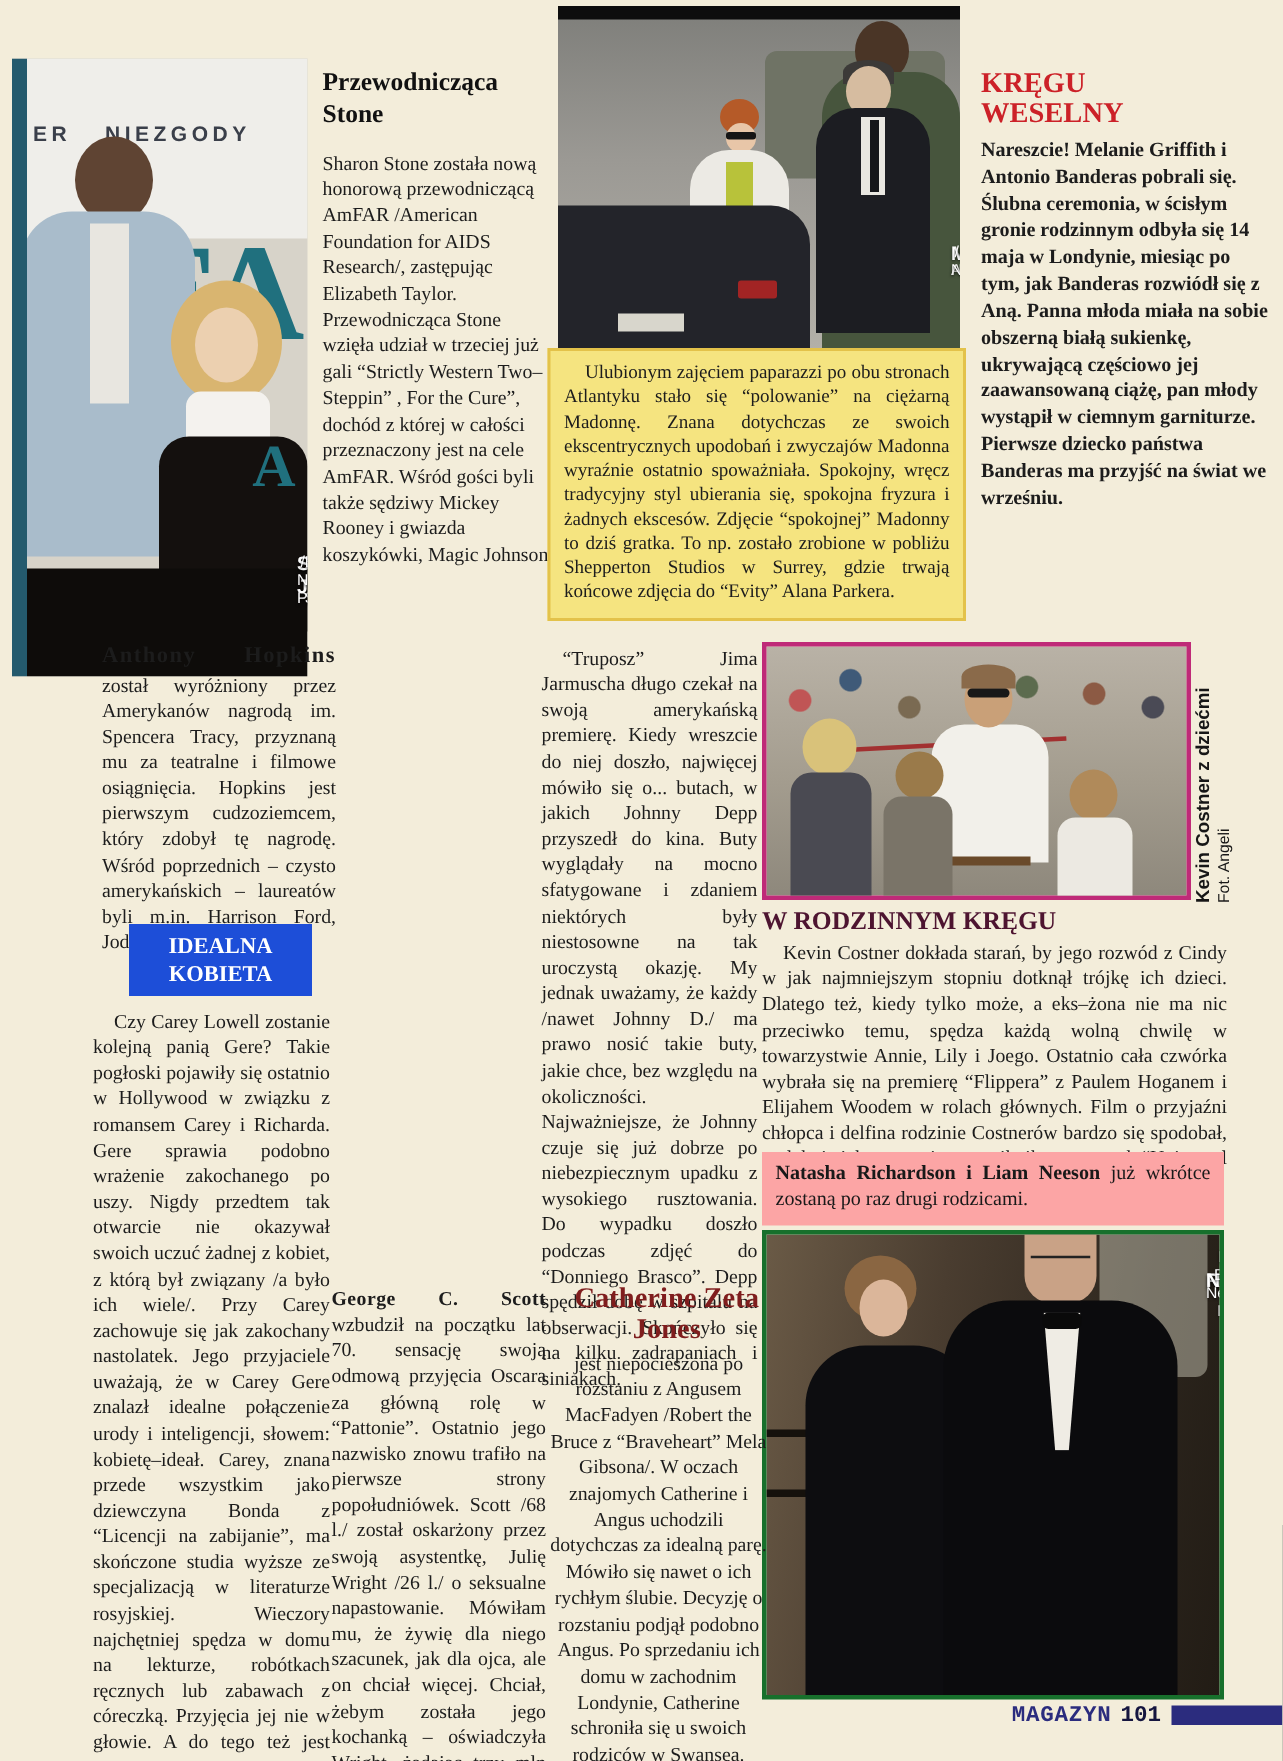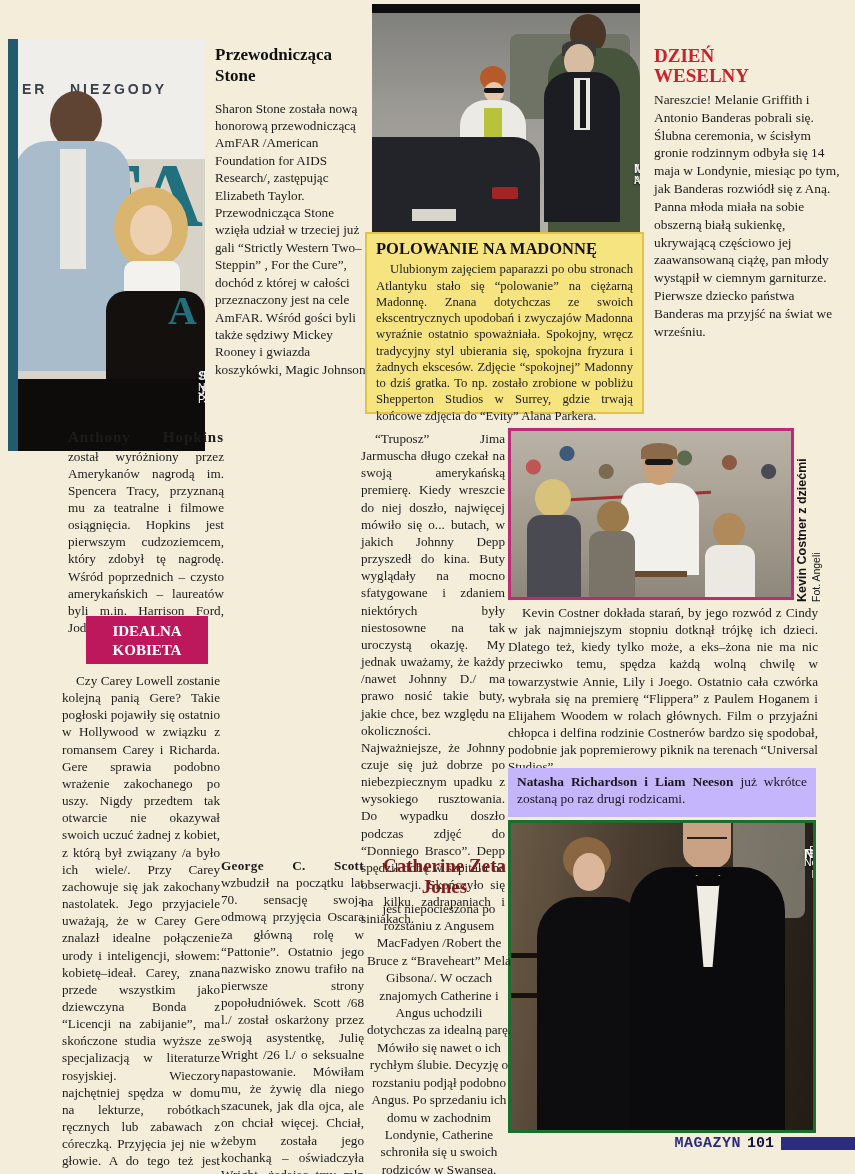--- a/index.html
+++ b/index.html
@@ -68,27 +68,27 @@
      background:#f5e480;border:2px solid #e3c24a;box-sizing:border-box;padding:6px 9px;}
   #box-polowanie .headline{font-size:16.5px;margin:0 0 3px 0;}
   #box-polowanie .body-text{font-size:12.7px;line-height:1.28;}
   
   #article-stone{position:absolute;left:215px;top:44px;width:154px;}
   #article-stone .headline{font-size:17px;line-height:1.25;margin-bottom:13px;}
   #article-stone .body-text{text-align:left;font-size:13.2px;line-height:1.32;}
   
   #article-dzien{position:absolute;left:654px;top:46px;width:192px;}
   #article-dzien .headline{font-size:19px;color:#cc2128;line-height:1.05;margin-bottom:5px;}
-  #article-dzien .body-text{text-align:left;font-size:13.4px;line-height:1.33;}
+  #article-dzien .body-text{text-align:left;font-size:13.4px;line-height:1.33;font-weight:bold;}
   
   #article-hopkins{position:absolute;left:68px;top:428px;width:156px;}
   #article-hopkins .lead-bold{font-size:15px;}
   
   #box-idealna{position:absolute;left:86px;top:616px;width:122px;height:48px;
-     background:#be185d;color:#fff;text-align:center;font-weight:bold;
+     background:#1d4ed8;color:#fff;text-align:center;font-weight:bold;
      font-size:15px;line-height:1.25;padding-top:6px;box-sizing:border-box;}
   #article-idealna{position:absolute;left:62px;top:672px;width:158px;}
   
   #photo-johnny{left:228px;top:428px;width:127px;height:412px;
      background:linear-gradient(180deg,#141922 0%,#1a212b 55%,#2e3b3c 75%,#364744 100%);
      border:2px solid #68809d;box-sizing:border-box;}
   #photo-johnny .hair{left:38px;top:42px;width:44px;height:46px;border-radius:50% 50% 30% 30%;background:#16100a;}
   #photo-johnny .face{left:46px;top:58px;width:28px;height:34px;border-radius:50%;background:#d9c4a4;}
   #photo-johnny .coat{left:18px;top:88px;width:88px;height:205px;border-radius:24px 24px 0 0;background:#07080b;}
   #photo-johnny .shirt{left:58px;top:94px;width:9px;height:30px;background:#d9d7d0;}
@@ -127,21 +127,21 @@
   #caption-kevin-vertical{position:absolute;left:795px;top:430px;height:172px;
      writing-mode:vertical-rl;transform:rotate(180deg);
      font-family:"Liberation Sans",sans-serif;color:#161616;line-height:1.2;}
   #caption-kevin-vertical .nm{font-weight:bold;font-size:12.5px;}
   #caption-kevin-vertical .cr{font-size:10.5px;}
   
   #article-rodzinny{position:absolute;left:508px;top:604px;width:310px;}
   #article-rodzinny .headline{font-size:17px;color:#4d1430;margin-bottom:3px;}
   
   #note-natasha{position:absolute;left:508px;top:768px;width:308px;height:49px;
-     background:#c4b5fd;box-sizing:border-box;padding:5px 9px;
+     background:#fca5a5;box-sizing:border-box;padding:5px 9px;
      font-size:13.4px;line-height:1.3;text-align:justify;}
   #note-natasha b{font-weight:bold;}
   
   #photo-natasha{left:508px;top:820px;width:308px;height:313px;
      background:linear-gradient(100deg,#6a5a46 0%,#4a3d30 35%,#2c251d 75%,#221c15 100%);
      border:3px solid #17702c;border-right:3px solid #17702c;box-sizing:border-box;}
   #photo-natasha .light{right:8px;top:0;width:72px;height:95px;background:#d8d4c4;opacity:.45;border-radius:0 0 8px 8px;}
   #photo-natasha .rail1{left:0;top:130px;width:70px;height:5px;background:#15110c;}
   #photo-natasha .rail2{left:0;top:170px;width:60px;height:5px;background:#15110c;}
   #photo-natasha .nr-hair{left:52px;top:14px;width:48px;height:44px;border-radius:50%;background:#8a6642;}
@@ -220,27 +220,26 @@
     <div class="plate"></div>
     <div class="topbar"></div>
     <div class="pcap">
       <div class="nm">Madonna</div>
       <div class="cr">Fot. Anthony Upton</div>
       <div class="cr">/East News Rex</div>
     </div>
   </div>
 
   <div id="box-polowanie">
-    <div class="headline">POLOWANIE NA MADONNĘ</div>
     <div class="body-text indent">Ulubionym zajęciem paparazzi po obu stronach Atlantyku stało się “polowanie” na ciężarną Madonnę. Znana dotychczas ze swoich ekscentrycznych upodobań i zwyczajów Madonna wyraźnie ostatnio spoważniała. Spokojny, wręcz tradycyjny styl ubierania się, spokojna fryzura i żadnych ekscesów. Zdjęcie “spokojnej” Madonny to dziś gratka. To np. zostało zrobione w pobliżu Shepperton Studios w Surrey, gdzie trwają końcowe zdjęcia do “Evity” Alana Parkera.</div>
   </div>
 
   <div id="article-dzien">
     <div class="headline">
-      <span>DZIEŃ</span><br>
+      <span>KRĘGU</span><br>
       <span>WESELNY</span>
     </div>
     <div class="body-text">Nareszcie! Melanie Griffith i Antonio Banderas pobrali się. Ślubna ceremonia, w ścisłym gronie rodzinnym odbyła się 14 maja w Londynie, miesiąc po tym, jak Banderas rozwiódł się z Aną. Panna młoda miała na sobie obszerną białą sukienkę, ukrywającą częściowo jej zaawansowaną ciążę, pan młody wystąpił w ciemnym garniturze. Pierwsze dziecko państwa Banderas ma przyjść na świat we wrześniu.</div>
   </div>
 
   <div id="article-hopkins" class="body-text">
     <span class="lead-bold">Anthony Hopkins</span>
     <span>został wyróżniony przez Amerykanów nagrodą im. Spencera Tracy, przyznaną mu za teatralne i filmowe osiągnięcia. Hopkins jest pierwszym cudzoziemcem, który zdobył tę nagrodę. Wśród poprzednich – czysto amerykańskich – laureatów byli m.in. Harrison Ford, Jodie Foster i Tom Hanks.</span>
   </div>
 
@@ -269,20 +268,21 @@
     <div class="k2-vest"></div>
     <div class="k3-hair"></div>
     <div class="k3-shirt"></div>
   </div>
   <div id="caption-kevin-vertical">
     <div class="nm">Kevin Costner z dziećmi</div>
     <div class="cr">Fot. Angeli</div>
   </div>
 
   <div id="article-rodzinny">
+    <div class="headline">W RODZINNYM KRĘGU</div>
     <div class="body-text indent">Kevin Costner dokłada starań, by jego rozwód z Cindy w jak najmniejszym stopniu dotknął trójkę ich dzieci. Dlatego też, kiedy tylko może, a eks–żona nie ma nic przeciwko temu, spędza każdą wolną chwilę w towarzystwie Annie, Lily i Joego. Ostatnio cała czwórka wybrała się na premierę “Flippera” z Paulem Hoganem i Elijahem Woodem w rolach głównych. Film o przyjaźni chłopca i delfina rodzinie Costnerów bardzo się spodobał, podobnie jak popremierowy piknik na terenach “Universal Studios”.</div>
   </div>
 
   <div id="note-natasha">
     <b>Natasha Richardson i Liam Neeson</b><span> już wkrótce zostaną po raz drugi rodzicami.</span>
   </div>
 
   <div id="photo-natasha" class="photo">
     <div class="light"></div>
     <div class="rail1"></div>

